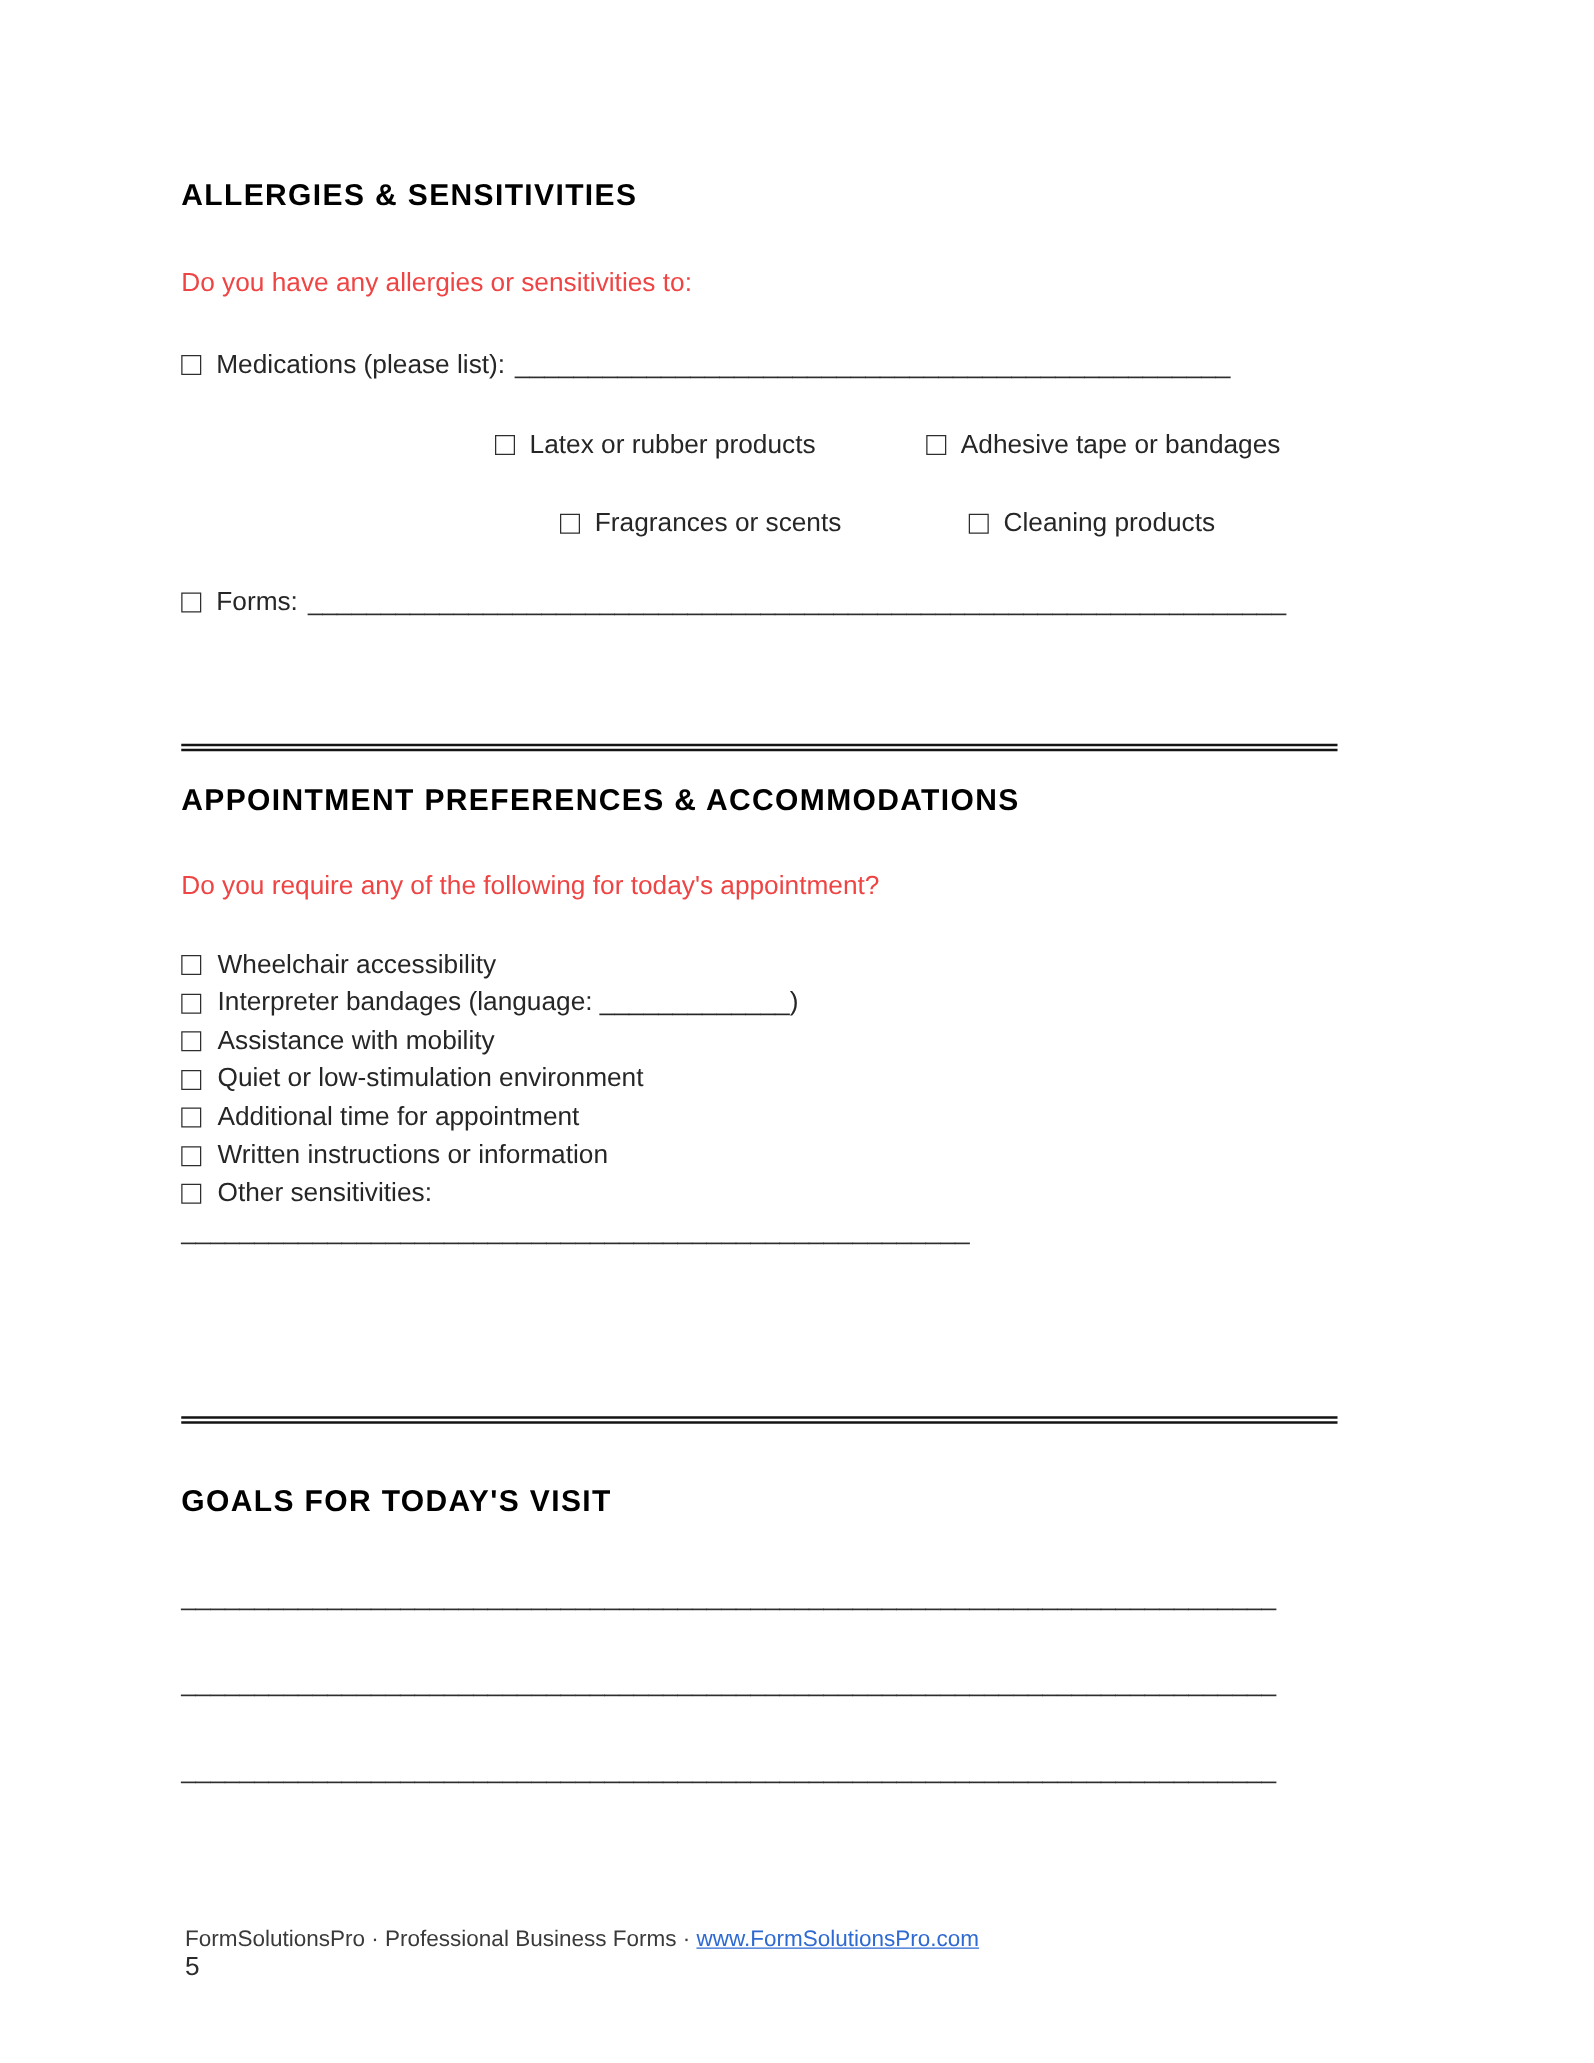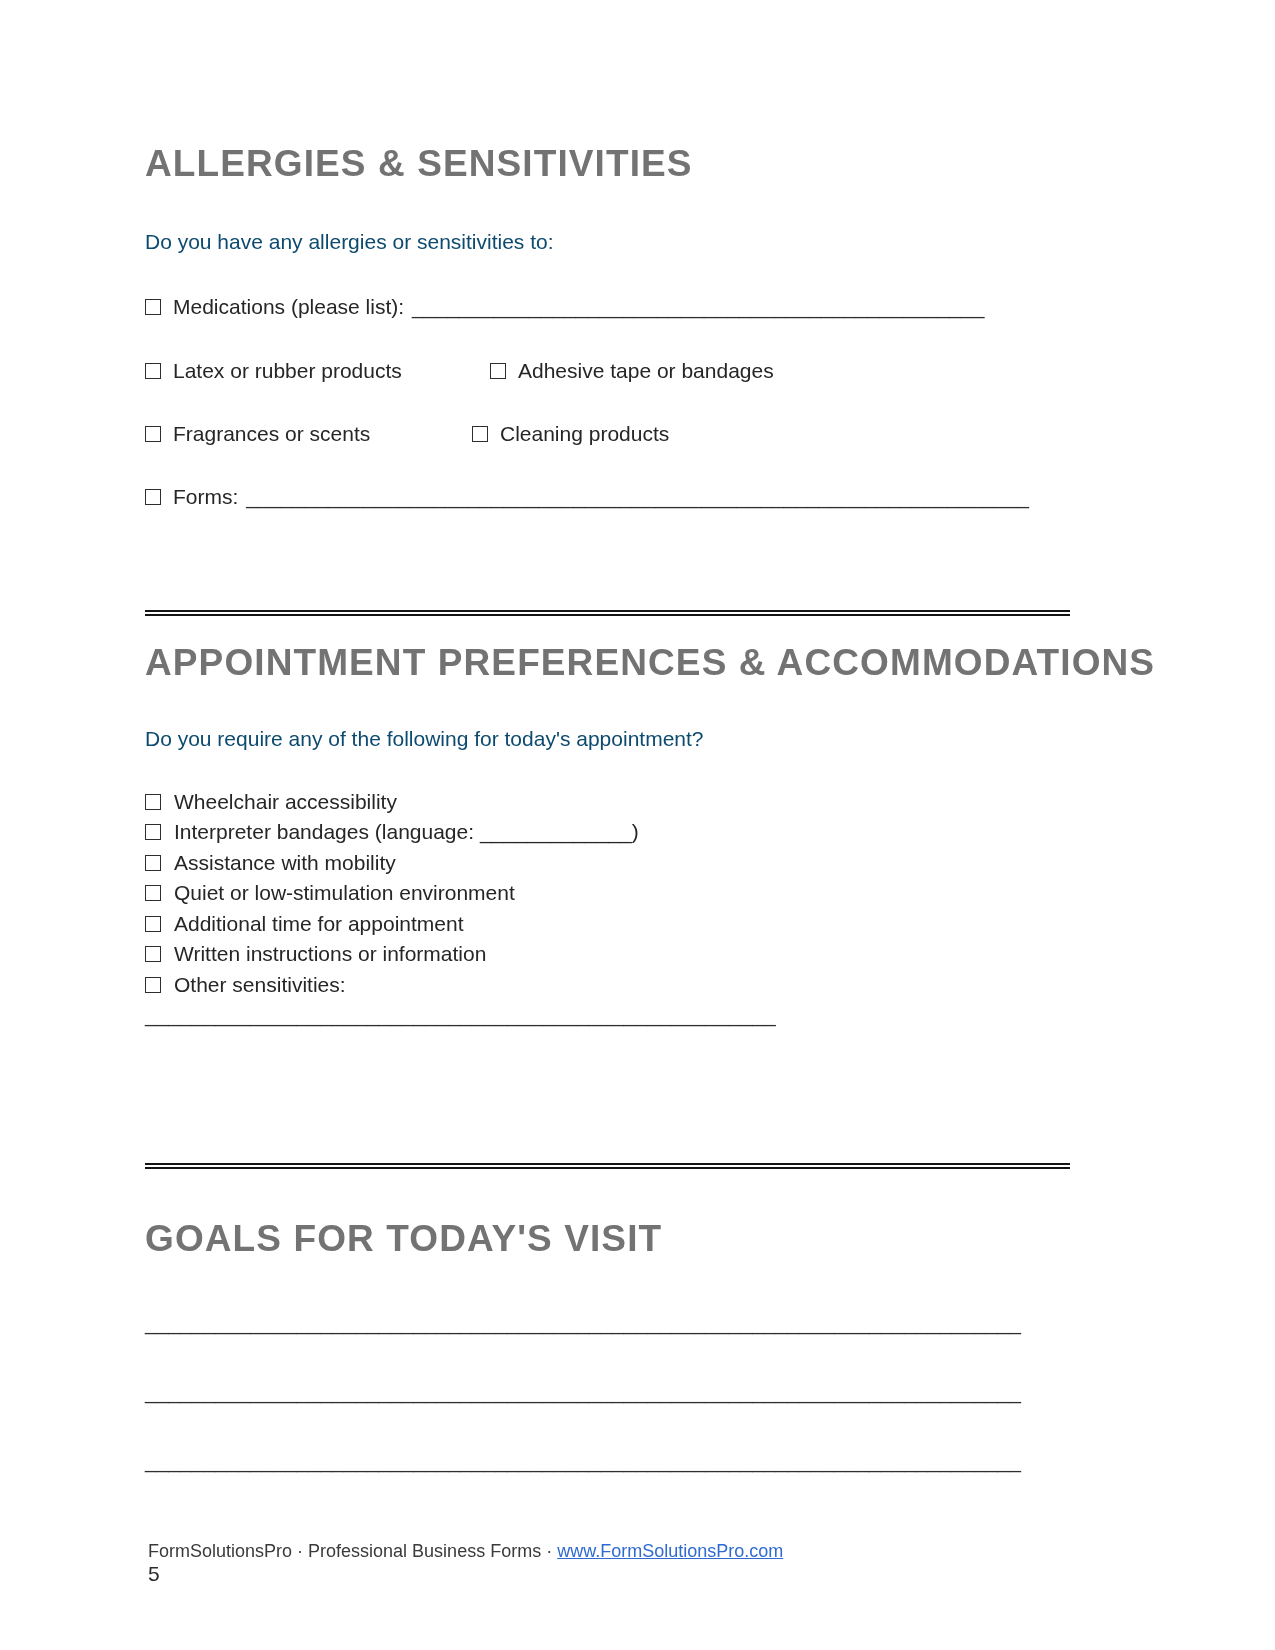--- a/index.html
+++ b/index.html
@@ -6,35 +6,35 @@
   html,body { background:#ffffff; }
   body { font-family:"Liberation Sans", sans-serif; color:#262626; }
   .page {
     position:relative;
     width:1275px; height:1650px;
     background:#ffffff;
     padding:143px 0 0 145px;
     overflow:hidden;
   }
   .sec-title {
-    font-size:37px; font-weight:bold; letter-spacing:1.1px;
-    color:#737373; line-height:1.15;
+    font-size:24px; font-weight:bold; letter-spacing:1.1px;
+    color:#000000; line-height:1.15;
   }
-  .body-text { font-size:21px; color:#0c4a6e; line-height:1.3; }
+  .body-text { font-size:21px; color:#ef4444; line-height:1.3; }
   .intro { margin-top:42px; }
   .cb {
     display:inline-block; width:16px; height:16px;
     border:1.6px solid #2e2e2e; background:#fff;
     margin-right:12px; vertical-align:-1px; flex:0 0 auto;
   }
   .cb-row { display:flex; align-items:baseline; font-size:21px; white-space:nowrap; }
   .cb-row .cb { align-self:center; }
   .blank { color:#2e2e2e; letter-spacing:0; white-space:nowrap; }
   .inline-gap { display:inline-block; width:8px; }
-  .two-col { display:flex; }
+  .two-col { display:flex;justify-content:center; }
   .divider {
     width:925px; height:6px;
     border-top:2px solid #141414; border-bottom:2px solid #141414;
   }
   .med-row { margin-top:40px; }
   .pair-row-1 { margin-top:40px; }
   .pair-row-1 .col-a { width:345px; }
   .pair-row-2 { margin-top:39px; }
   .pair-row-2 .col-a { width:327px; }
   .other-row { margin-top:39px; }

